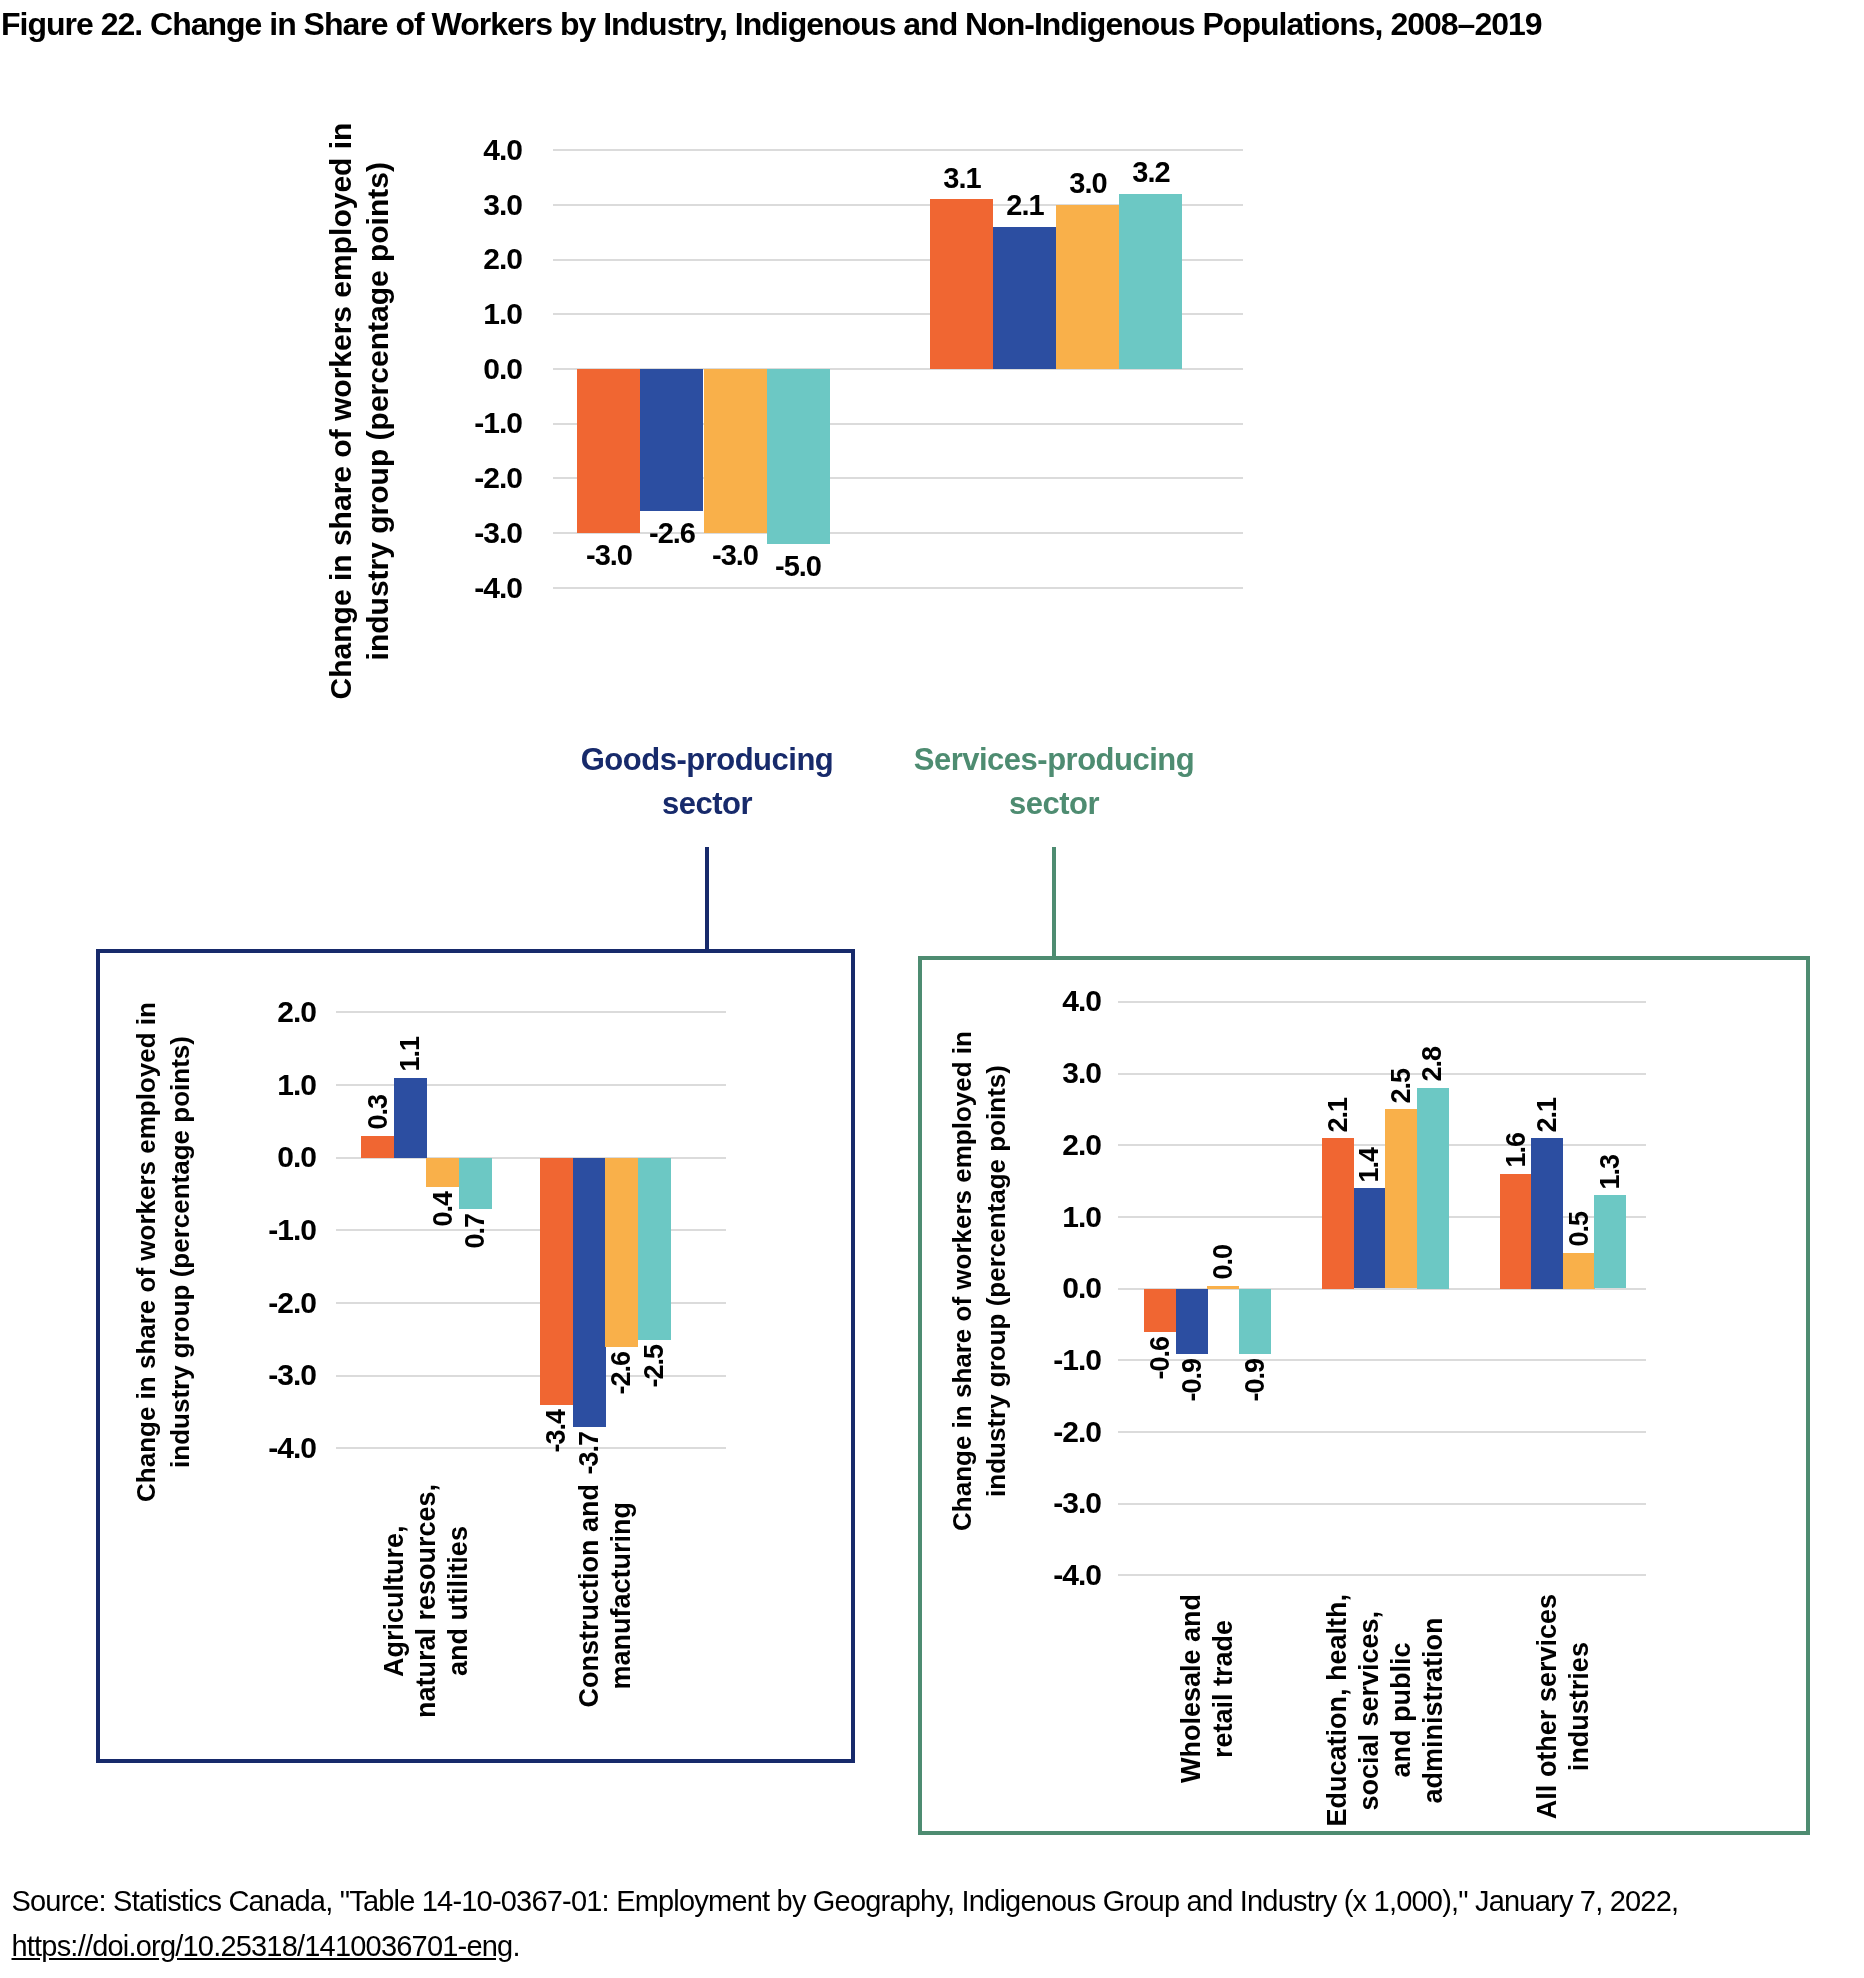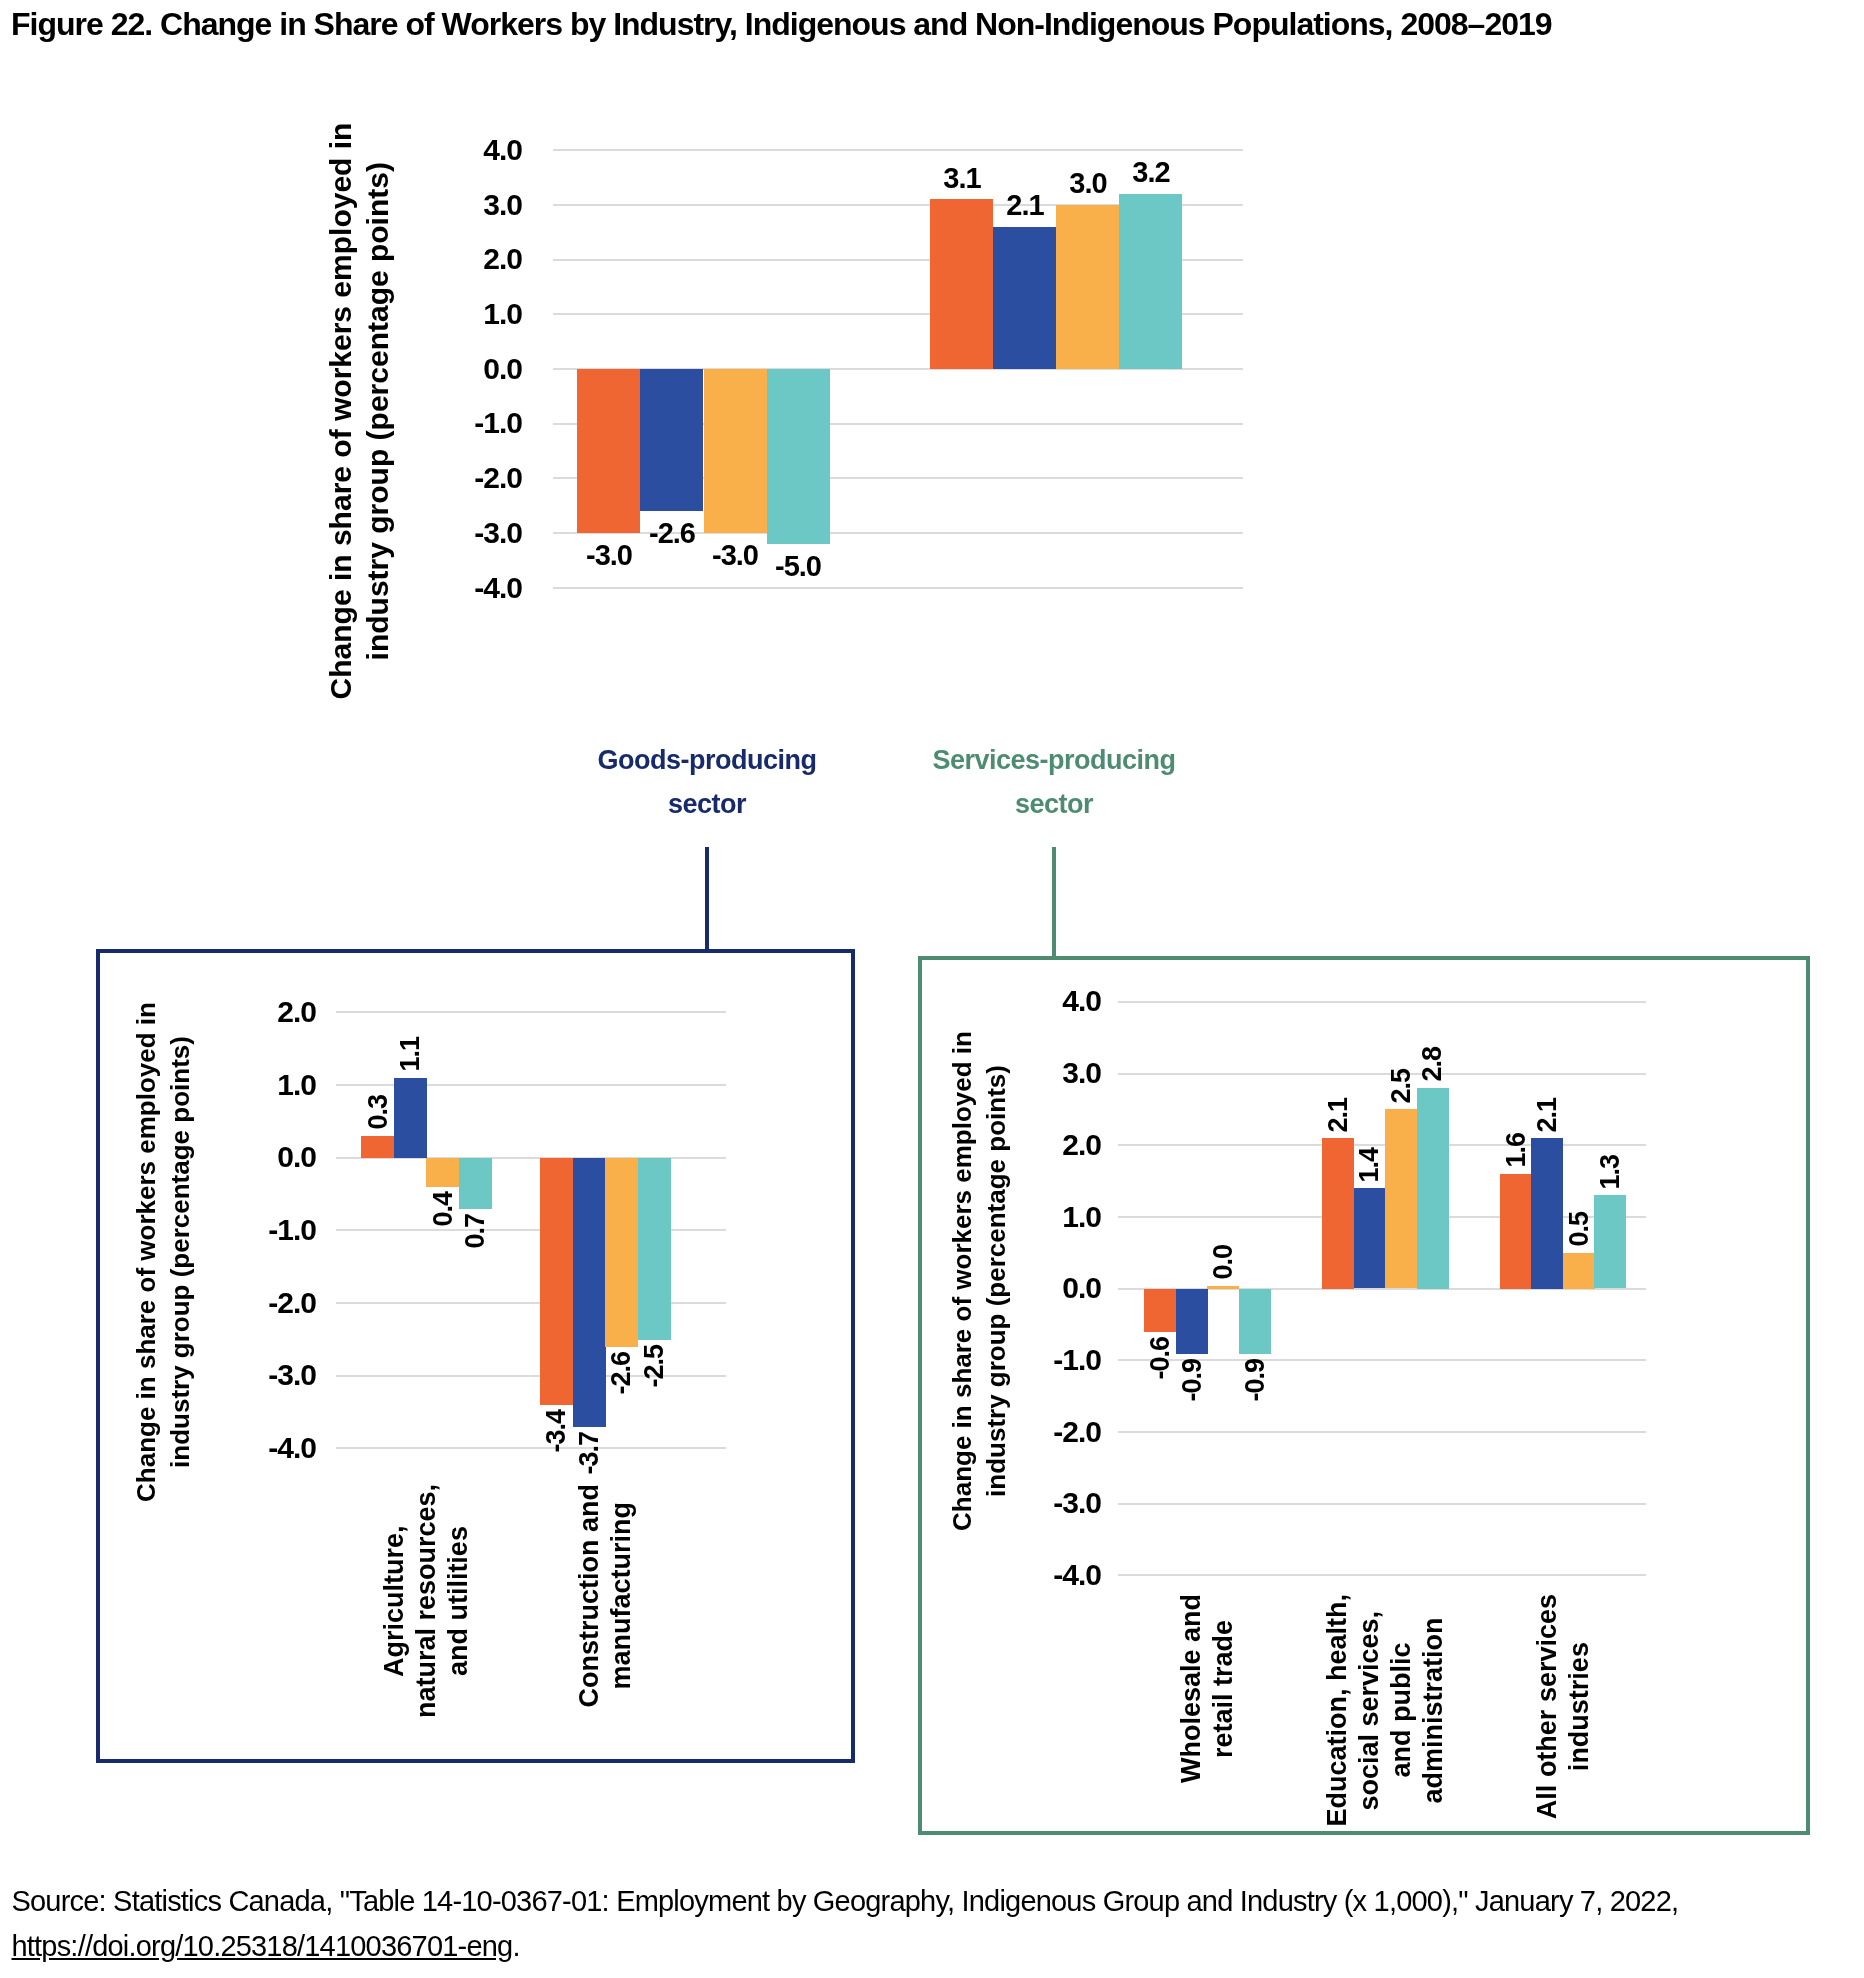--- a/index.html
+++ b/index.html
@@ -1,32 +1,32 @@
 <!DOCTYPE html>
 <html><head>
 <meta charset="utf-8">
 <style>
   html,body{margin:0;padding:0;background:#fff;}
   #canvas{position:relative;width:1865px;height:1979px;background:#fff;
           font-family:"Liberation Sans",sans-serif;color:#000;overflow:hidden;}
   .chart-layer{position:absolute;inset:0;}
-  #title{position:absolute;left:11px;top:5.7px;font-size:32px;font-weight:bold;letter-spacing:-1px;white-space:nowrap;}
+  #title{position:absolute;left:1px;top:5.7px;font-size:32px;font-weight:bold;letter-spacing:-1px;white-space:nowrap;}
   .gridline{position:absolute;height:1.9px;background:#DBDBDB;}
   .bar{position:absolute;}
   .tick{position:absolute;width:115px;text-align:right;font-size:30px;line-height:30px;font-weight:bold;letter-spacing:-1px;}
   .dlabel-h{position:absolute;font-size:29px;line-height:32px;font-weight:bold;letter-spacing:-1px;transform:translateX(-50%);white-space:nowrap;}
   .dlabel-v{position:absolute;font-size:27px;line-height:29px;font-weight:bold;letter-spacing:-1px;
             writing-mode:vertical-rl;transform:translateX(-50%) rotate(180deg);white-space:nowrap;}
   .catlabel{position:absolute;font-size:27px;line-height:32px;font-weight:bold;
             writing-mode:vertical-rl;transform:translateX(-50%) rotate(180deg);
             text-align:center;white-space:pre-line;}
   .ytitle{position:absolute;font-weight:bold;writing-mode:vertical-rl;
           transform:translate(-50%,-50%) rotate(180deg);text-align:center;white-space:pre-line;}
   .sector-label{position:absolute;transform:translateX(-50%);text-align:center;
-                font-size:27px;line-height:44px;font-weight:bold;letter-spacing:-0.5px;white-space:nowrap;}
+                font-size:31px;line-height:44px;font-weight:bold;letter-spacing:-0.5px;white-space:nowrap;}
   #legend{position:absolute;left:1302px;top:329px;}
   .legend-item{display:flex;align-items:center;height:28px;margin-bottom:44px;}
   .legend-swatch{width:28px;height:28px;flex:0 0 28px;margin-right:21px;}
   .legend-label{font-size:28px;letter-spacing:-0.5px;font-weight:500;white-space:nowrap;}
   .connector{position:absolute;width:3.8px;}
   .panel{position:absolute;border-style:solid;border-width:4.8px;box-sizing:border-box;background:transparent;}
   #source{position:absolute;left:11.5px;top:1879px;width:1845px;font-size:29px;line-height:45px;letter-spacing:-0.8px;}
   #source a{color:#000;text-decoration:underline;}
 </style>
 </head>

